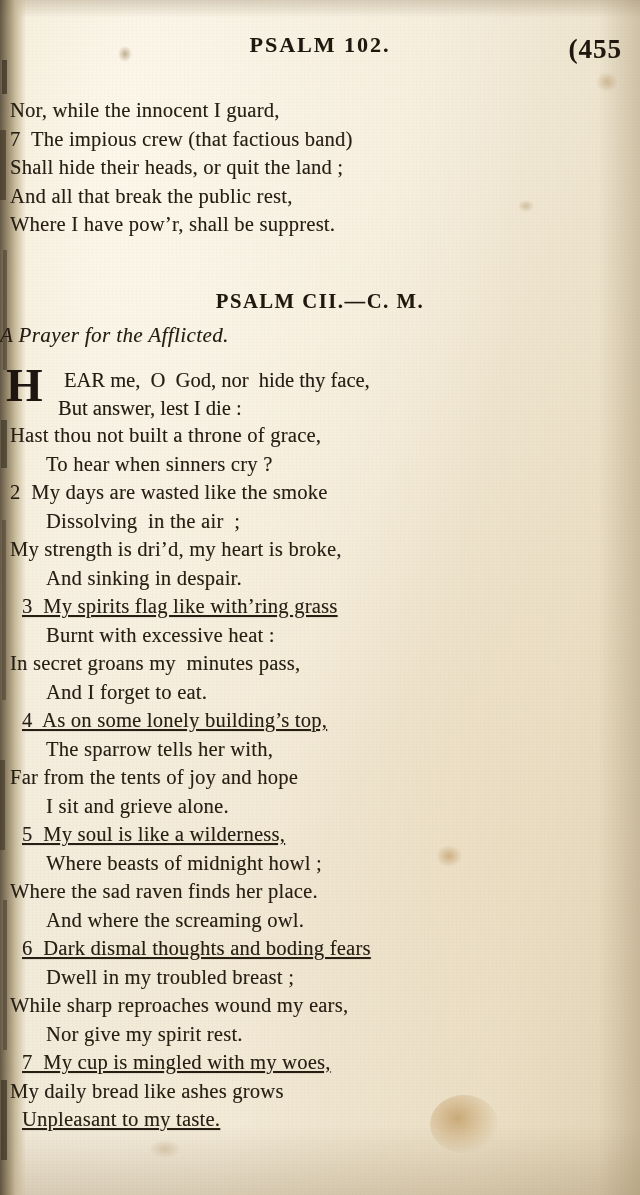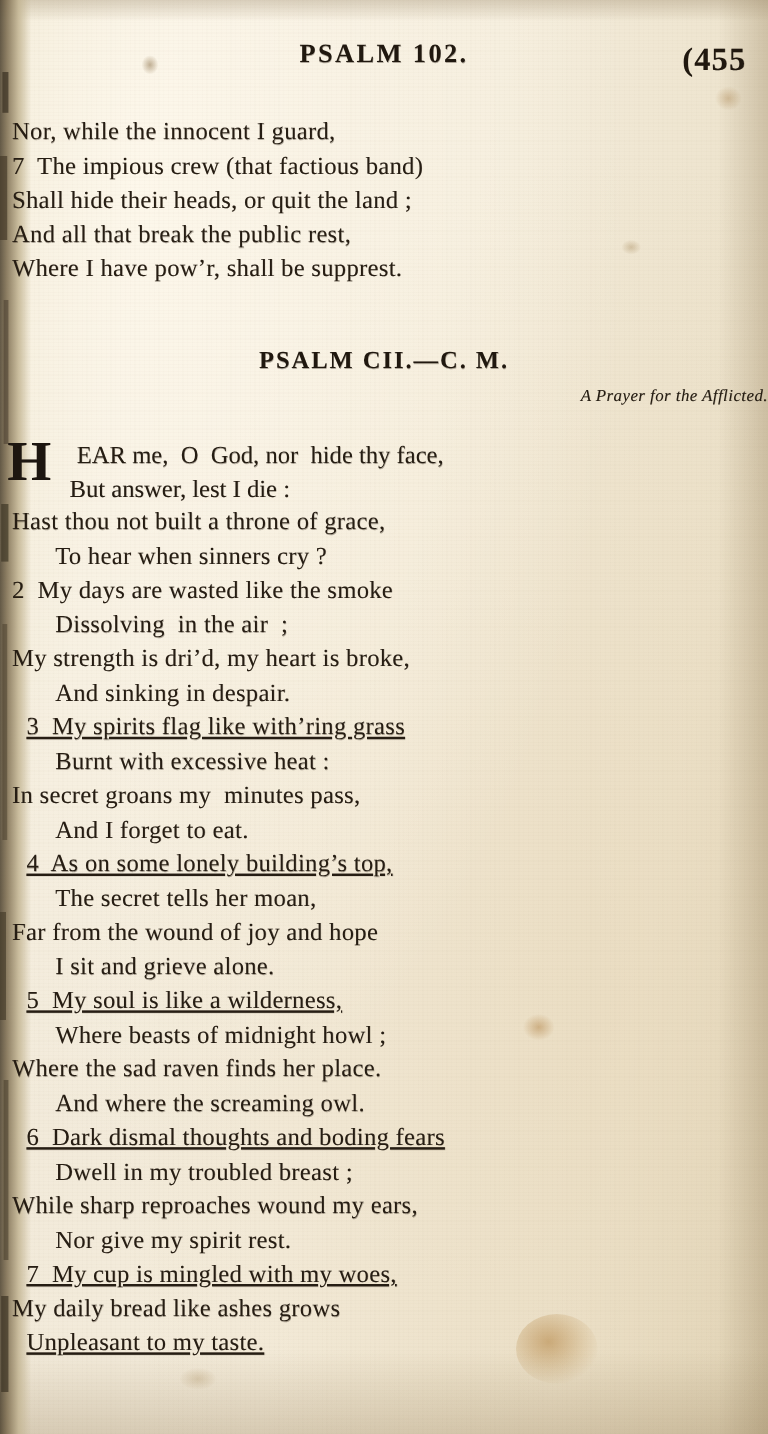--- a/index.html
+++ b/index.html
@@ -124,23 +124,23 @@
 
   .psalm-title {
     text-align: center;
     font-weight: bold;
     font-size: 20.5px;
     letter-spacing: 1.6px;
     margin-top: 0;
     color: #20180f;
   }
   .psalm-sub {
-    text-align: right;
+    text-align: left;
     font-style: italic;
-    font-size: 14px;
+    font-size: 21px;
     letter-spacing: .4px;
     color: #241c12;
   }
 
   
   .dropcap-wrap {
     position: relative;
     min-height: 58px;
   }
   .dropcap {
@@ -230,22 +230,22 @@
       <div class="line ind2">To hear when sinners cry ?</div>
       <div class="line ind0">2  My days are wasted like the smoke</div>
       <div class="line ind2">Dissolving  in the air  ;</div>
       <div class="line ind0">My strength is dri’d, my heart is broke,</div>
       <div class="line ind2">And sinking in despair.</div>
       <div class="line ind1">3  My spirits flag like with’ring grass</div>
       <div class="line ind2">Burnt with excessive heat :</div>
       <div class="line ind0">In secret groans my  minutes pass,</div>
       <div class="line ind2">And I forget to eat.</div>
       <div class="line ind1">4  As on some lonely building’s top,</div>
-      <div class="line ind2">The secret tells her moan,</div>
-      <div class="line ind0">Far from the wound of joy and hope</div>
+      <div class="line ind2">The sparrow tells her with,</div>
+      <div class="line ind0">Far from the tents of joy and hope</div>
       <div class="line ind2">I sit and grieve alone.</div>
       <div class="line ind1">5  My soul is like a wilderness,</div>
       <div class="line ind2">Where beasts of midnight howl ;</div>
       <div class="line ind0">Where the sad raven finds her place.</div>
       <div class="line ind2">And where the screaming owl.</div>
       <div class="line ind1">6  Dark dismal thoughts and boding fears</div>
       <div class="line ind2">Dwell in my troubled breast ;</div>
       <div class="line ind0">While sharp reproaches wound my ears,</div>
       <div class="line ind2">Nor give my spirit rest.</div>
       <div class="line ind1">7  My cup is mingled with my woes,</div>

